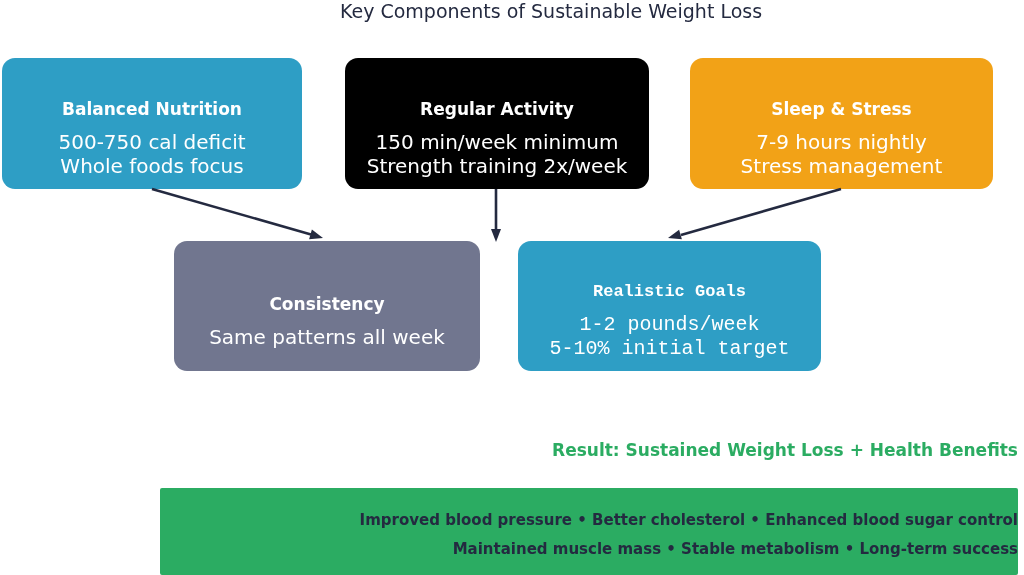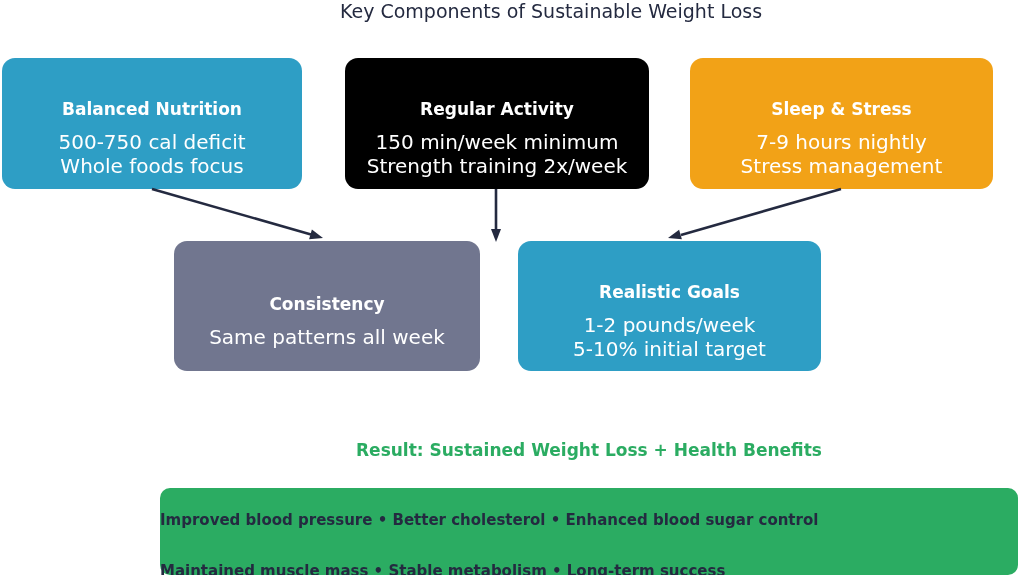--- a/index.html
+++ b/index.html
@@ -21,31 +21,31 @@
   .card .card-title{font-size:17px;font-weight:bold;line-height:24px;margin-bottom:9px;}
   .card .card-sub{font-size:20px;line-height:24px;}
   .c-blue{background:#2E9EC5;}
   .c-green{background:#000000;text-align:center;}
   .c-orange{background:#F2A217;}
   .c-gray{background:#71768F;}
   #box-nutrition{left:2px;top:58px;width:300px;height:131px;}
   #box-activity{left:345px;top:58px;width:304px;height:131px;}
   #box-sleep{left:690px;top:58px;width:303px;height:131px;text-align:right;}
   #box-consistency{left:174px;top:241px;width:306px;height:130px;}
-  #box-goals{left:518px;top:241px;width:303px;height:130px;}
+  #box-goals{left:518px;top:241px;width:303px;height:130px;font-family:Liberation Mono, monospace;}
   #arrow-layer{position:absolute;left:0;top:0;width:1024px;height:575px;pointer-events:none;}
   .result-label{
     position:absolute;top:438px;left:160px;width:858px;
-    text-align:center;font-size:17px;font-weight:bold;color:#2BAC62;line-height:24px;
+    text-align:right;font-size:17px;font-weight:bold;color:#2BAC62;line-height:24px;
   }
   .benefits-box{
     position:absolute;left:160px;top:488px;width:858px;height:87px;
-    background:#2BAC62;border-radius:10px;
-    display:flex;flex-direction:column;align-items:flex-start;justify-content:flex-start;
-    padding-top:20px;box-sizing:border-box;gap:22px;
+    background:#2BAC62;border-radius:2px;
+    display:flex;flex-direction:column;align-items:flex-end;justify-content:flex-start;
+    padding-top:20px;box-sizing:border-box;
   }
   .benefits-line{
     color:#242A40;font-size:15px;font-weight:bold;line-height:24px;
     text-align:center;margin-bottom:5px;
   }
 </style>
 </head>
 <body>
 
 <div class="page-title">Key Components of Sustainable Weight Loss</div>

